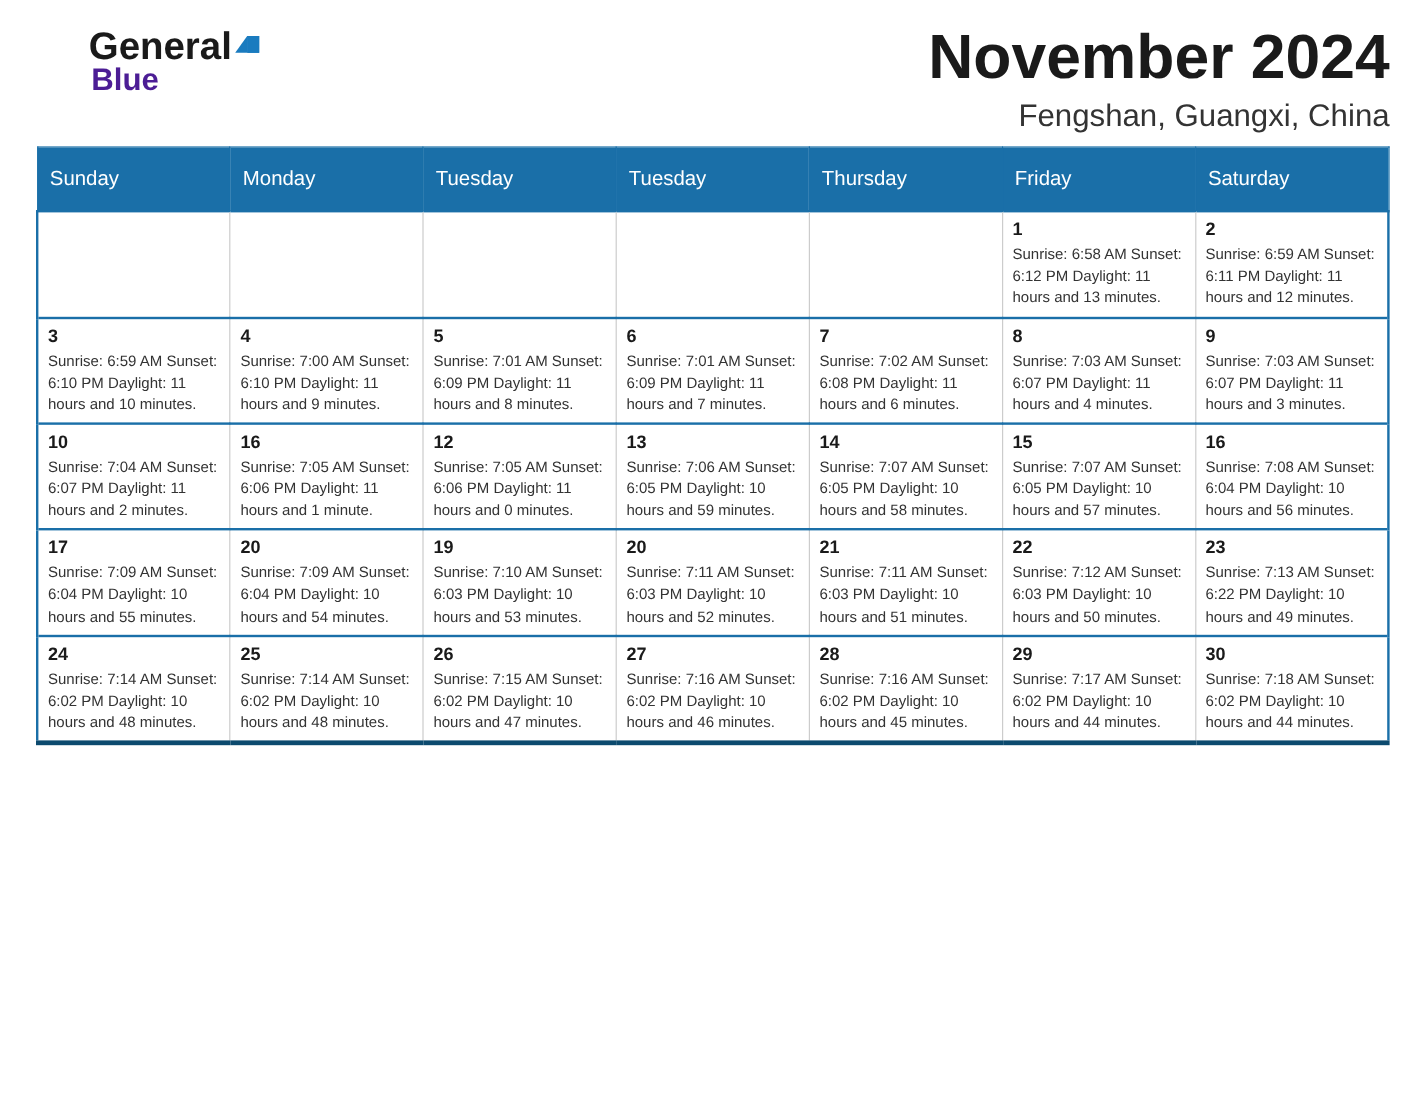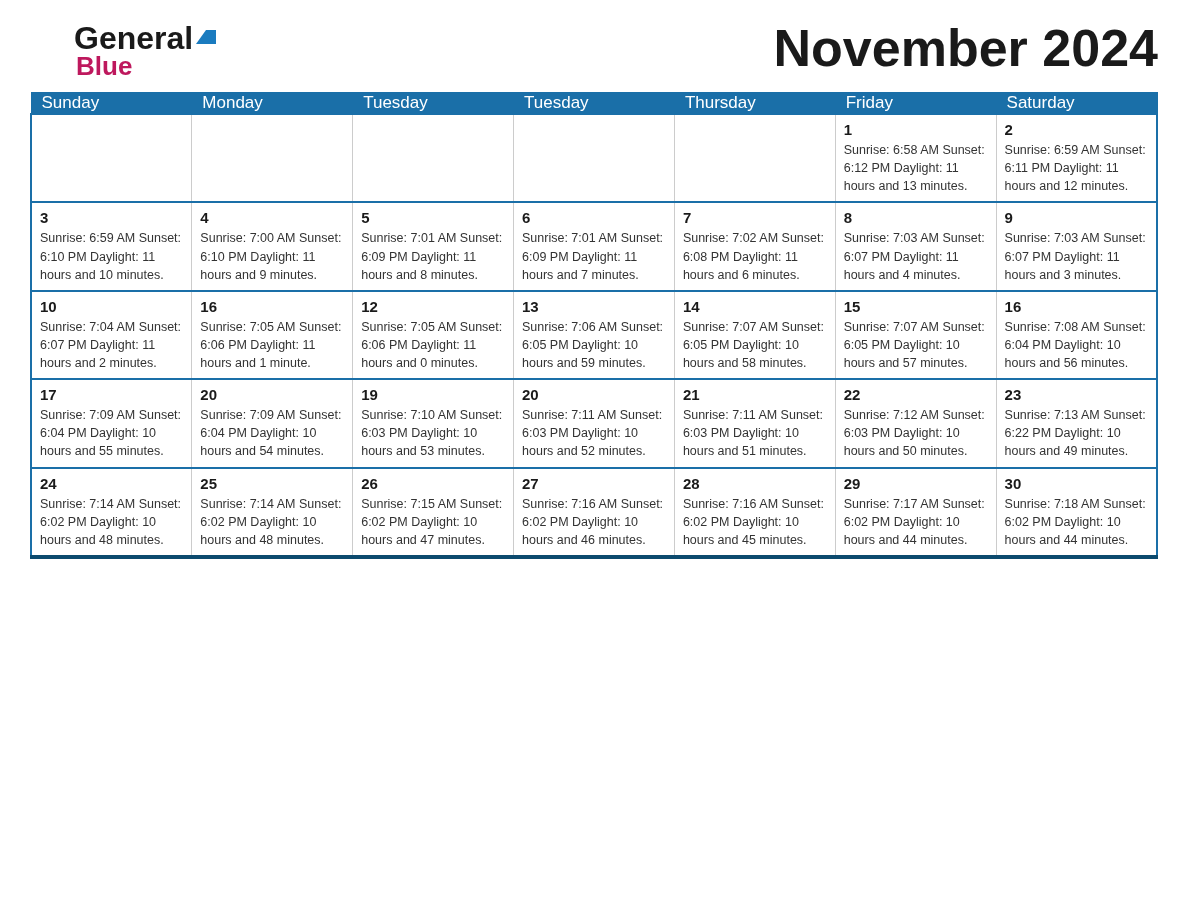--- a/index.html
+++ b/index.html
@@ -41,21 +41,21 @@
     .calendar {
       width: 100%;
       border-collapse: collapse;
       margin-top: 10px;
     }
     .calendar th {
       background-color: #1a6fa8;
       color: #fff;
       font-size: 17px;
       font-weight: normal;
-      padding: 0 10px;
+      padding: 16px 10px;
       text-align: left;
       border: 1px solid #1a6fa8;
     }
     .calendar td {
       vertical-align: top;
       padding: 6px 8px;
       border: 1px solid #ccc;
       width: calc(100% / 7);
       min-height: 100px;
       font-size: 13px;
@@ -97,24 +97,25 @@
 </head>
 <body>
 
 <div class="header">
   <div class="logo">
     <div style="display:flex; align-items:center;">
       <span style="font-size:32px; font-weight:bold; color:#1a1a1a;">General</span>
       <span style="display:inline-block; width:0; height:0; border-left:10px solid transparent; border-right:0px solid transparent; border-bottom:14px solid #1a7bbf; margin-left:3px; margin-bottom:4px;"></span>
       <span style="display:inline-block; width:0; height:0; border-left:10px solid #1a7bbf; border-right:0px solid transparent; border-bottom:14px solid #1a7bbf; margin-bottom:4px;"></span>
     </div>
-    <div style="font-size:26px; font-weight:bold; color:#be185d; margin-top:-6px; margin-left:2px;">Blue</div>
+    <div style="font-size:26px; font-weight:bold; color:#4c1d95; margin-top:-6px; margin-left:2px;">Blue</div>
   </div>
   <div class="title-block">
     <h1>November 2024</h1>
+    <h2>Fengshan, Guangxi, China</h2>
   </div>
 </div>
 
 <table class="calendar">
   <thead>
     <tr>
     <th>Sunday</th>
         <th>Monday</th>
         <th>Tuesday</th>
         <th>Tuesday</th>

